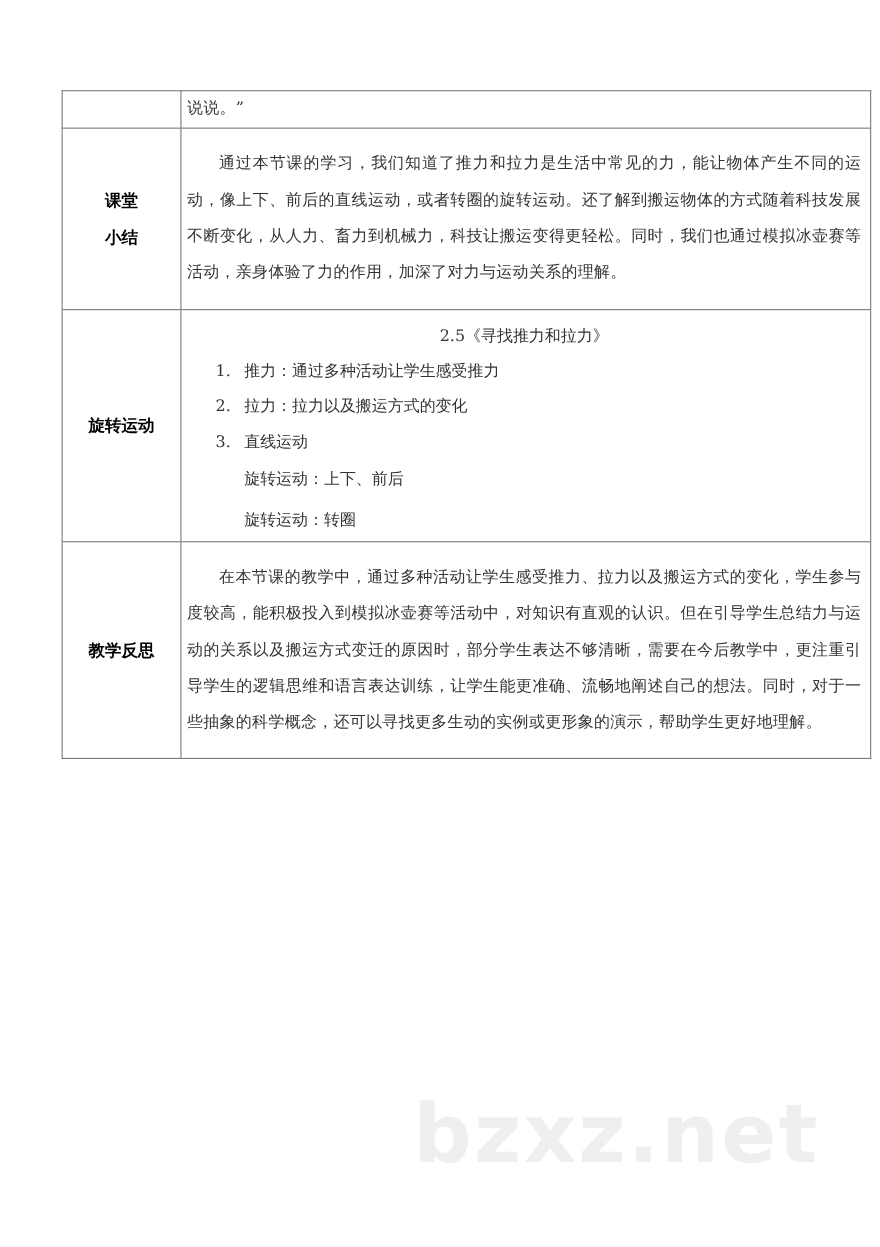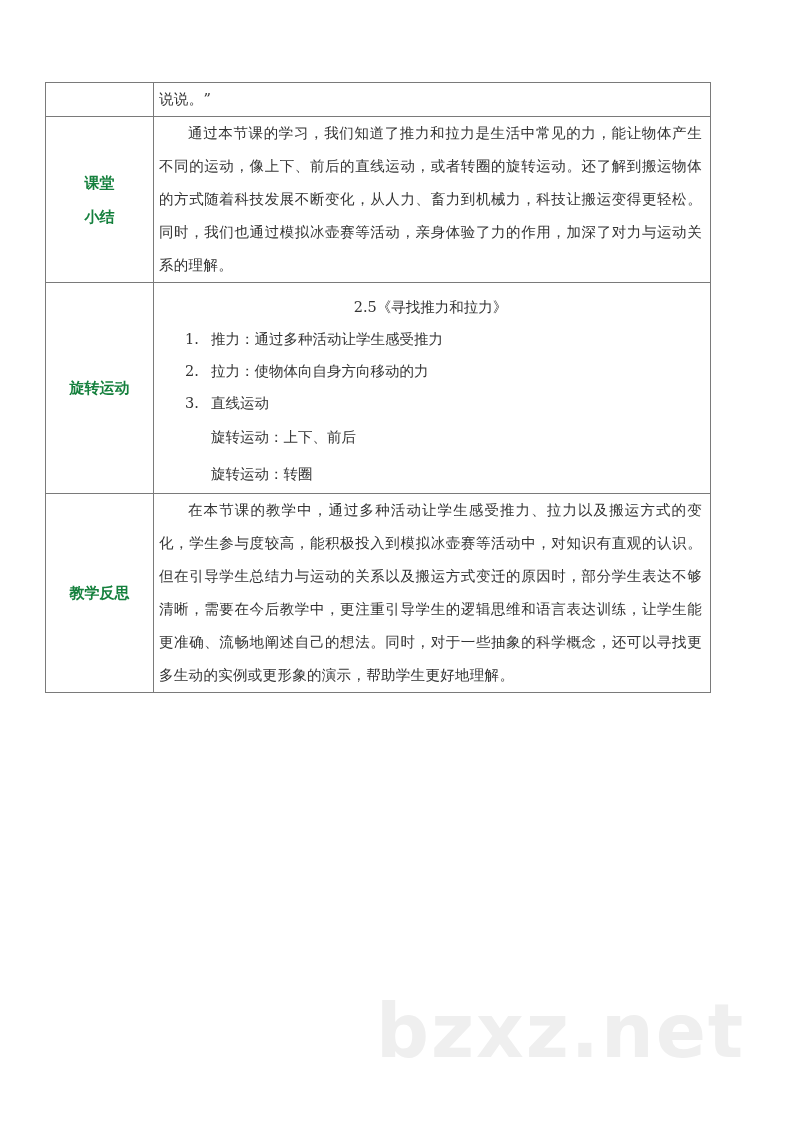--- a/index.html
+++ b/index.html
@@ -16,38 +16,38 @@
       color: #2a2a2a;
     }
     .page {
       position: absolute;
       left: 0; top: 0;
       width: 800px; height: 1134px;
       background: #ffffff;
     }
     table.lesson {
       position: absolute;
-      left: 45px;
+      left: 56px;
       top: 82px;
-      width: 666px;
+      width: 736px;
       border-collapse: collapse;
       table-layout: fixed;
     }
     table.lesson td {
       border: 1.3px solid #7a7a7a;
       vertical-align: middle;
       padding: 0;
     }
     td.label {
       width: 107px;
       text-align: center;
       font-family: "DejaVu Sans", "Liberation Sans", sans-serif;
       font-weight: bold;
       font-size: 15px;
-      color: #15803d;
+      color: #000000;
       line-height: 34px;
     }
     td.content {
       padding: 0 8px 0 5px !important;
       font-size: 14.5px;
       line-height: 33px;
       color: #333333;
       text-align: justify;
     }
     .para {
@@ -114,21 +114,21 @@
       <tr class="row-3">
         <td class="label">旋转运动</td>
         <td class="content">
           <div class="board-title">2.5《寻找推力和拉力》</div>
           <div class="board-item">
             <span class="num">1.</span>
             <span>推力：通过多种活动让学生感受推力</span>
           </div>
           <div class="board-item">
             <span class="num">2.</span>
-            <span>拉力：使物体向自身方向移动的力</span>
+            <span>拉力：拉力以及搬运方式的变化</span>
           </div>
           <div class="board-item">
             <span class="num">3.</span>
             <span>直线运动</span>
           </div>
           <div class="board-sub">旋转运动：上下、前后</div>
           <div class="board-sub">旋转运动：转圈</div>
         </td>
       </tr>
       <tr class="row-4">

